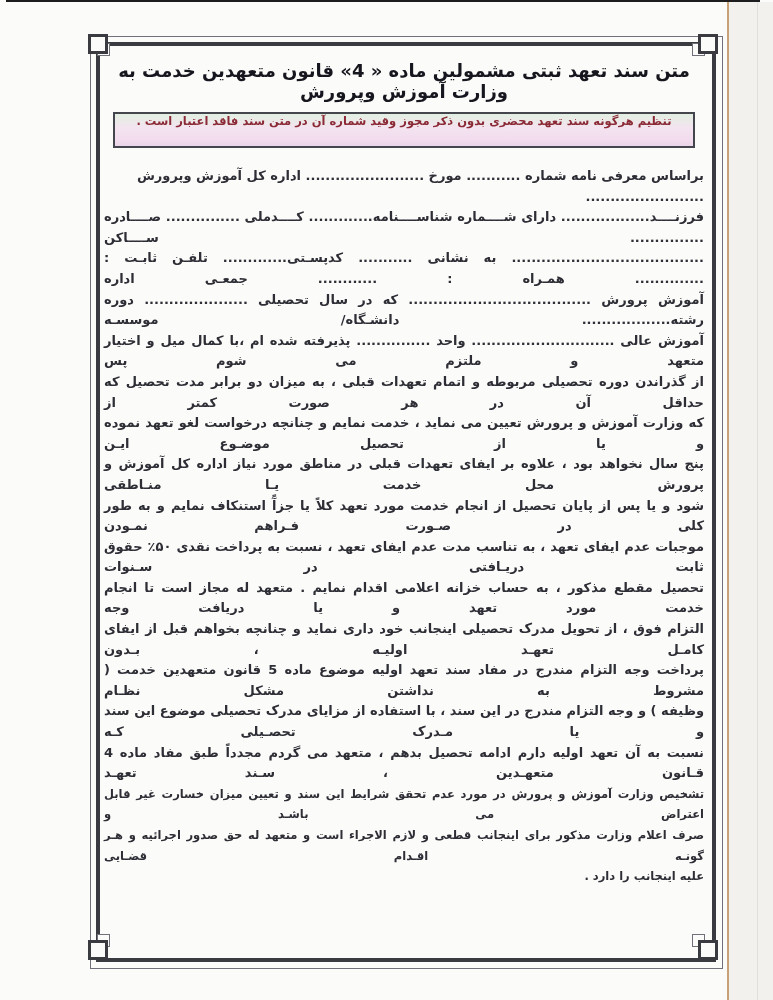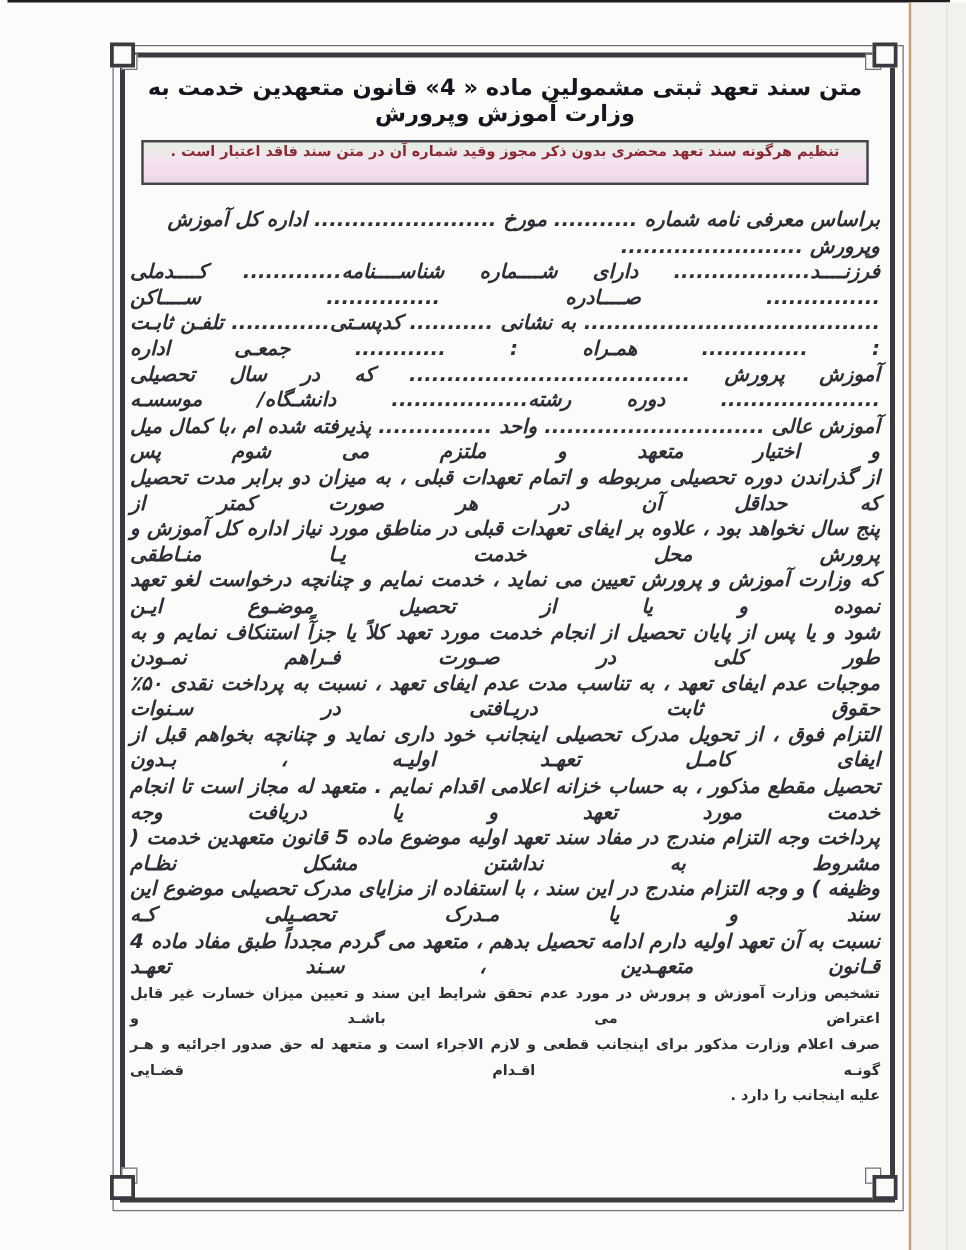--- a/index.html
+++ b/index.html
@@ -48,21 +48,21 @@
     width:578px;height:32px;
     border:2px solid #45454d;
     border-radius:0;
     background:linear-gradient(180deg,var(--notice_bg_top,#e3efe2) 0%,#f4e3f0 45%,var(--notice_bg_bottom,#f2dcee) 80%,#ead6e8 100%);
     display:flex;align-items:flex-start;justify-content:center;
   }
   .notice-text{
     font-size:11.5px;font-weight:700;color:var(--accent_maroon,#8b2a36);
   }
   .para{font-weight:600;}
-  .p1{margin-top:18px;font-size:16px;font-style:italic;}
+  .p1{margin-top:18px;font-size:13px;}
   .p1 .ln{line-height:20.6px;}
   .p2{font-size:11.5px;}
   .p2 .ln{line-height:20.6px;}
   .ln{
     text-align:justify;
     text-align-last:justify;
     white-space:normal;
   }
   .ln.r{text-align:right;text-align-last:right;}
 </style>
@@ -95,26 +95,26 @@
       <span class="notice-text">تنظیم هرگونه سند تعهد محضری بدون ذکر مجوز وقید شماره  آن در متن سند فاقد اعتبار است .</span>
     </div>
 
     <div class="para p1">
       <div class="ln r">براساس معرفی نامه شماره ........... مورخ ........................ اداره کل آموزش وپرورش ........................</div>
       <div class="ln">فرزنــــد.................. دارای شــــماره شناســــنامه............. کــــدملی ............... صــــادره ............... ســــاکن</div>
       <div class="ln">....................................... به نشانی ........... کدپسـتی............. تلفـن ثابـت : .............. همـراه : ............ جمعـی اداره</div>
       <div class="ln">آموزش پرورش ..................................... که در سال  تحصیلی ..................... دوره        رشته.................. دانشـگاه/ موسسـه</div>
       <div class="ln">آموزش عالی ............................. واحد     ............... پذیرفته شده ام  ،با کمال میل و اختیار متعهد و ملتزم می شوم پس</div>
       <div class="ln">از گذراندن دوره تحصیلی مربوطه و اتمام تعهدات قبلی ، به میزان دو برابر مدت تحصیل که حداقل آن در هر صورت کمتر از</div>
+      <div class="ln">که وزارت آموزش و پرورش تعیین می نماید ، خدمت نمایم و چنانچه درخواست لغو تعهد نموده و یا از تحصیل موضـوع ایـن</div>
       <div class="ln">پنج سال نخواهد بود ، علاوه بر ایفای تعهدات قبلی در مناطق مورد نیاز اداره کل آموزش و پرورش محل خدمت یـا منـاطقی</div>
-      <div class="ln">که وزارت آموزش و پرورش تعیین می نماید ، خدمت نمایم و چنانچه درخواست لغو تعهد نموده و یا از تحصیل موضـوع ایـن</div>
       <div class="ln">شود و یا پس از پایان تحصیل از انجام خدمت مورد تعهد کلاً یا جزآً استنکاف نمایم و به طور کلی در صـورت فـراهم نمـودن</div>
       <div class="ln">موجبات عدم ایفای تعهد ، به تناسب مدت عدم ایفای تعهد ، نسبت به پرداخت نقدی ۵۰٪ حقوق ثابت دریـافتی در سـنوات</div>
+      <div class="ln">تحصیل مقطع مذکور ، به حساب خزانه اعلامی اقدام نمایم . متعهد له مجاز است تا انجام خدمت مورد تعهد و یا دریافت وجه</div>
       <div class="ln">التزام فوق ، از تحویل مدرک تحصیلی اینجانب خود داری نماید و چنانچه بخواهم قبل از ایفای کامـل تعهـد اولیـه ، بـدون</div>
-      <div class="ln">تحصیل مقطع مذکور ، به حساب خزانه اعلامی اقدام نمایم . متعهد له مجاز است تا انجام خدمت مورد تعهد و یا دریافت وجه</div>
       <div class="ln">پرداخت وجه التزام مندرج در مفاد سند تعهد اولیه موضوع ماده 5 قانون متعهدین خدمت ( مشروط به نداشتن مشکل نظـام</div>
       <div class="ln">وظیفه ) و وجه التزام مندرج در این سند ، با استفاده از مزایای مدرک تحصیلی موضوع این سند و یا مـدرک تحصـیلی کـه</div>
       <div class="ln">نسبت به آن تعهد اولیه دارم ادامه تحصیل بدهم ، متعهد می گردم مجدداً طبق مفاد ماده 4 قـانون متعهـدین ، سـند تعهـد</div>
     </div>
 
     <div class="para p2">
       <div class="ln">تشخیص وزارت آموزش و پرورش در مورد عدم تحقق شرایط این سند و تعیین میزان خسارت غیر قابل اعتراض می باشـد و</div>
       <div class="ln">صرف اعلام وزارت مذکور برای اینجانب قطعی و لازم الاجراء است و متعهد له حق صدور اجرائیه و هـر گونـه اقـدام قضـایی</div>
       <div class="ln r">علیه اینجانب را دارد .</div>
     </div>

